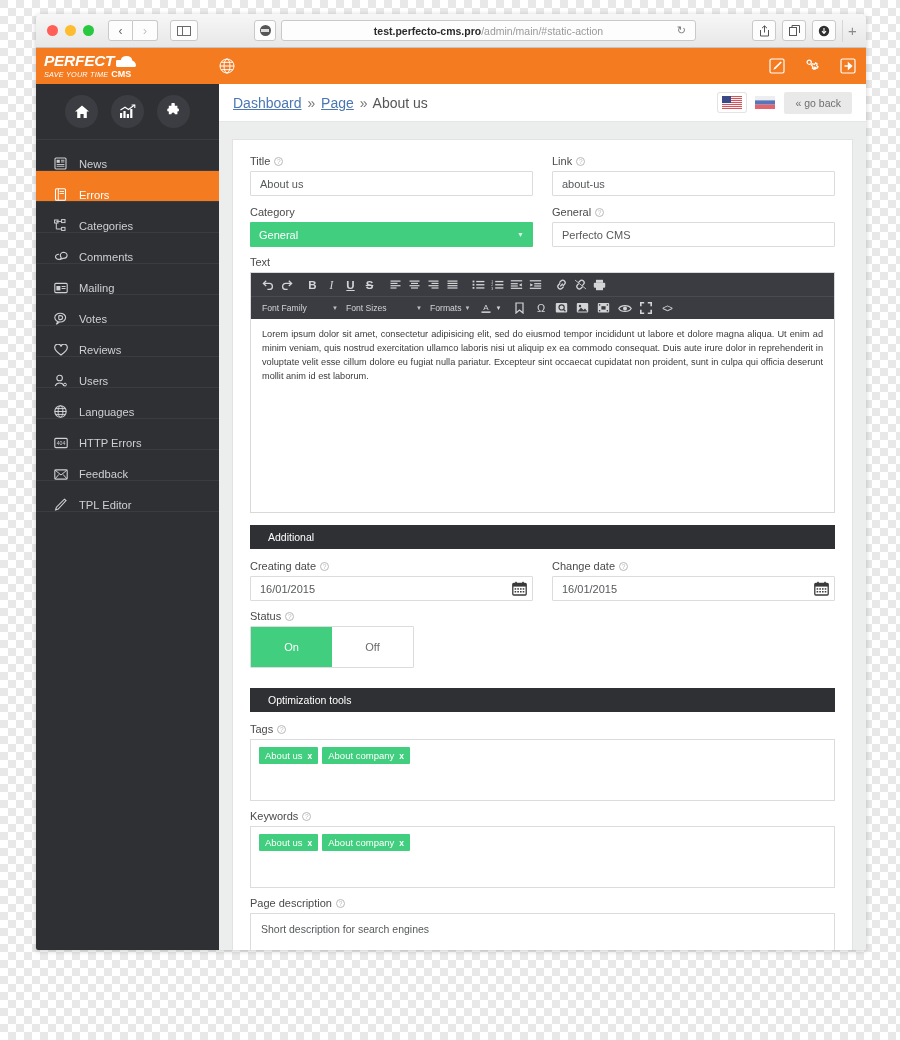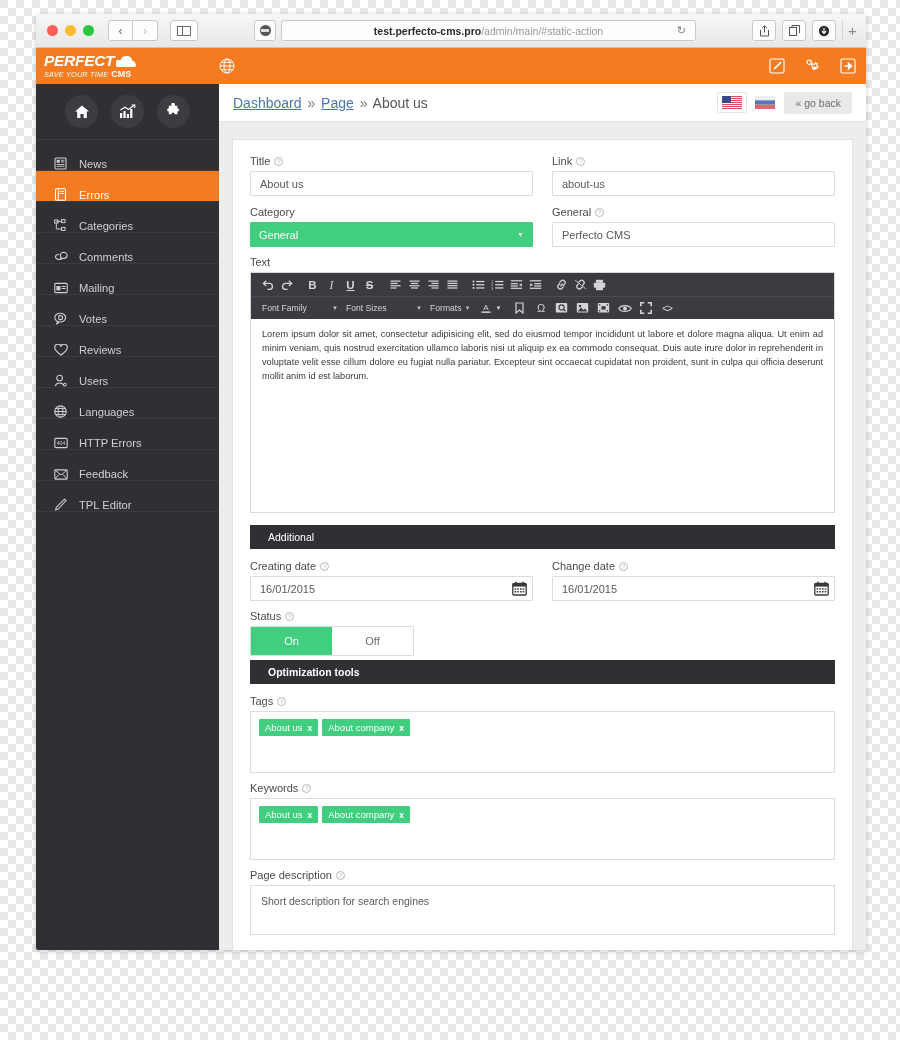--- a/index.html
+++ b/index.html
@@ -169,36 +169,36 @@
   }
 
   .datefield { position:relative; }
   .datefield .inp { padding-right:30px; }
   .calbtn {
     position:absolute; right:4px; top:3px; width:19px; height:19px;
     display:flex; align-items:center; justify-content:center;
   }
 
   .toggle { display:flex; width:164px; border:1px solid #dcdcdc; border-radius:1px; overflow:hidden; }
-  .toggle div { flex:1; height:28px; display:flex; align-items:center; justify-content:center; font-size:11px; }
+  .toggle div { flex:1; height:40px; display:flex; align-items:center; justify-content:center; font-size:11px; }
   .toggle .on { background:#41ce7f; color:#fff; }
   .toggle .off { background:#fff; color:#6b6b6b; }
 
   .chipbox { border:1px solid #dcdcdc; background:#fff; padding:7px 8px; height:62px; }
   .chips { display:flex; gap:4px; flex-wrap:wrap; }
   .chip {
     background:#41ce7f; color:#fff; font-size:9.5px; padding:3px 6px;
     border-radius:1px; display:flex; align-items:center; gap:5px;
   }
   .chip .x { font-size:8.5px; font-weight:bold; }
 
   .descbox { border:1px solid #dcdcdc; background:#fff; padding:9px 10px; height:50px;
              font-size:10.5px; color:#56585a; }
 
-  .mt12 { margin-top:4px;font-weight:bold; }
+  .mt12 { margin-top:20px; }
   .mt9 { margin-top:9px; }
 </style>
 </head>
 <body>
 
 <div class="browser">
 
   <div class="chrome">
     <div class="traffic">
       <span class="dot red"></span>

